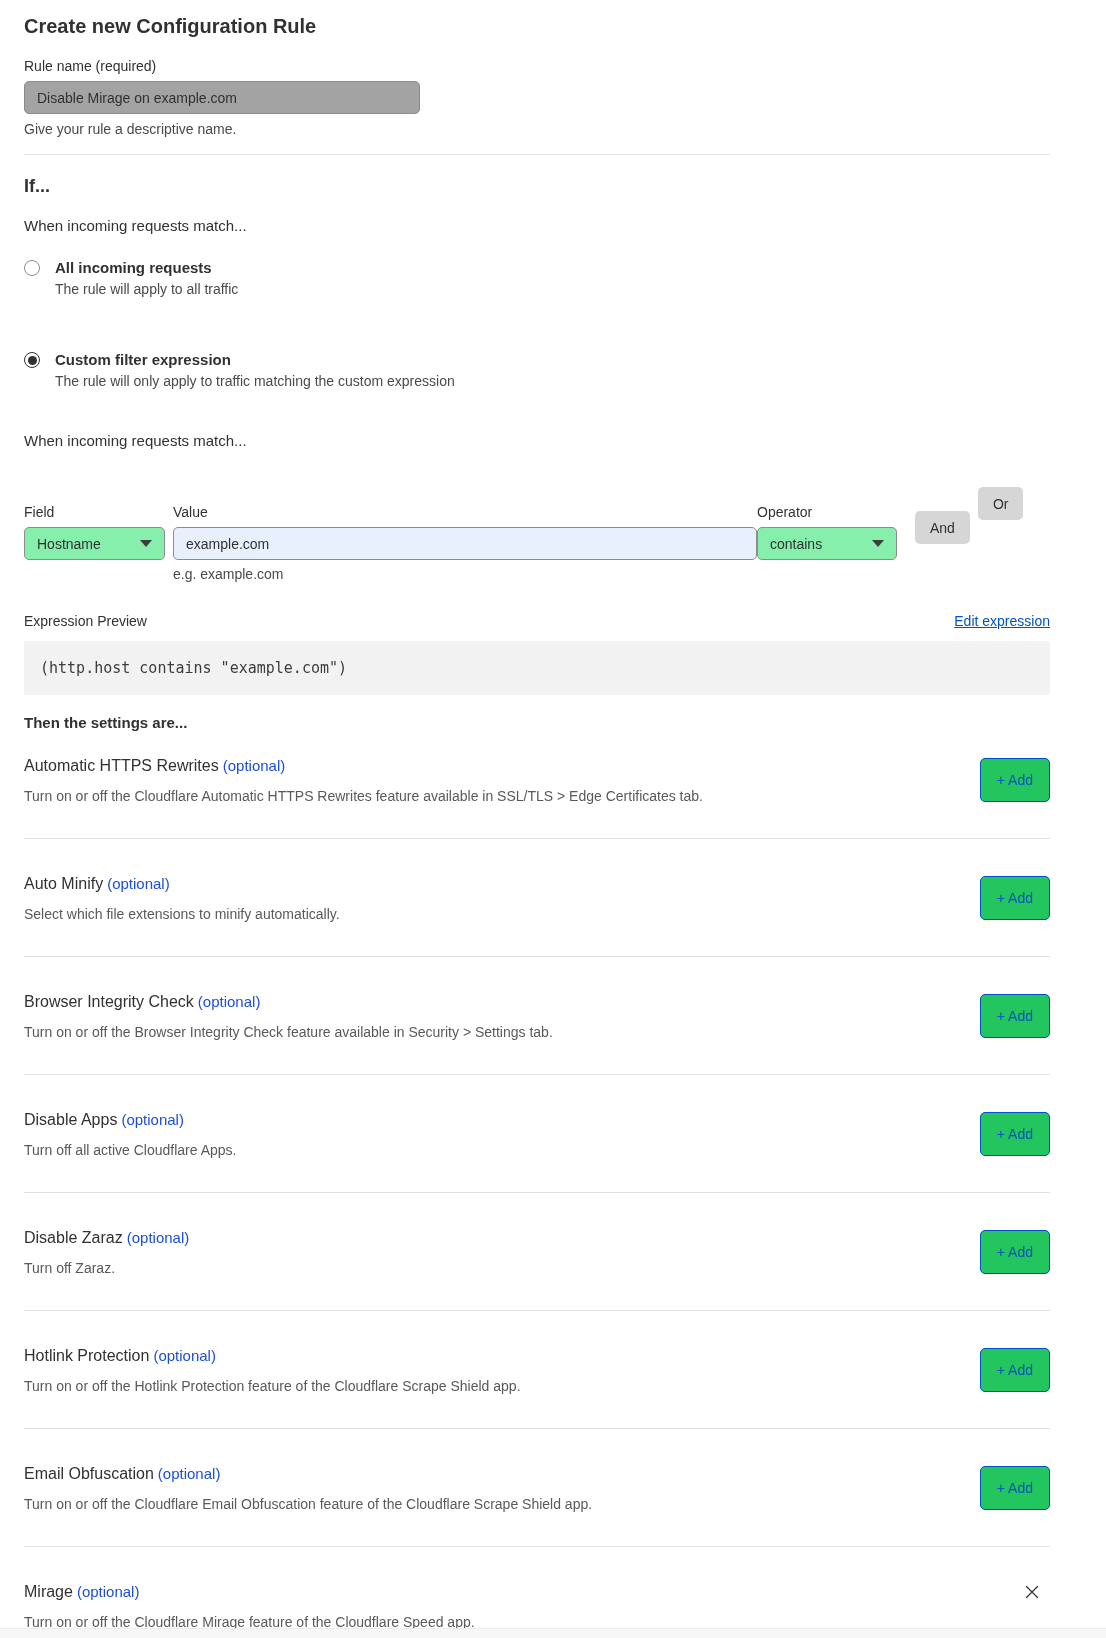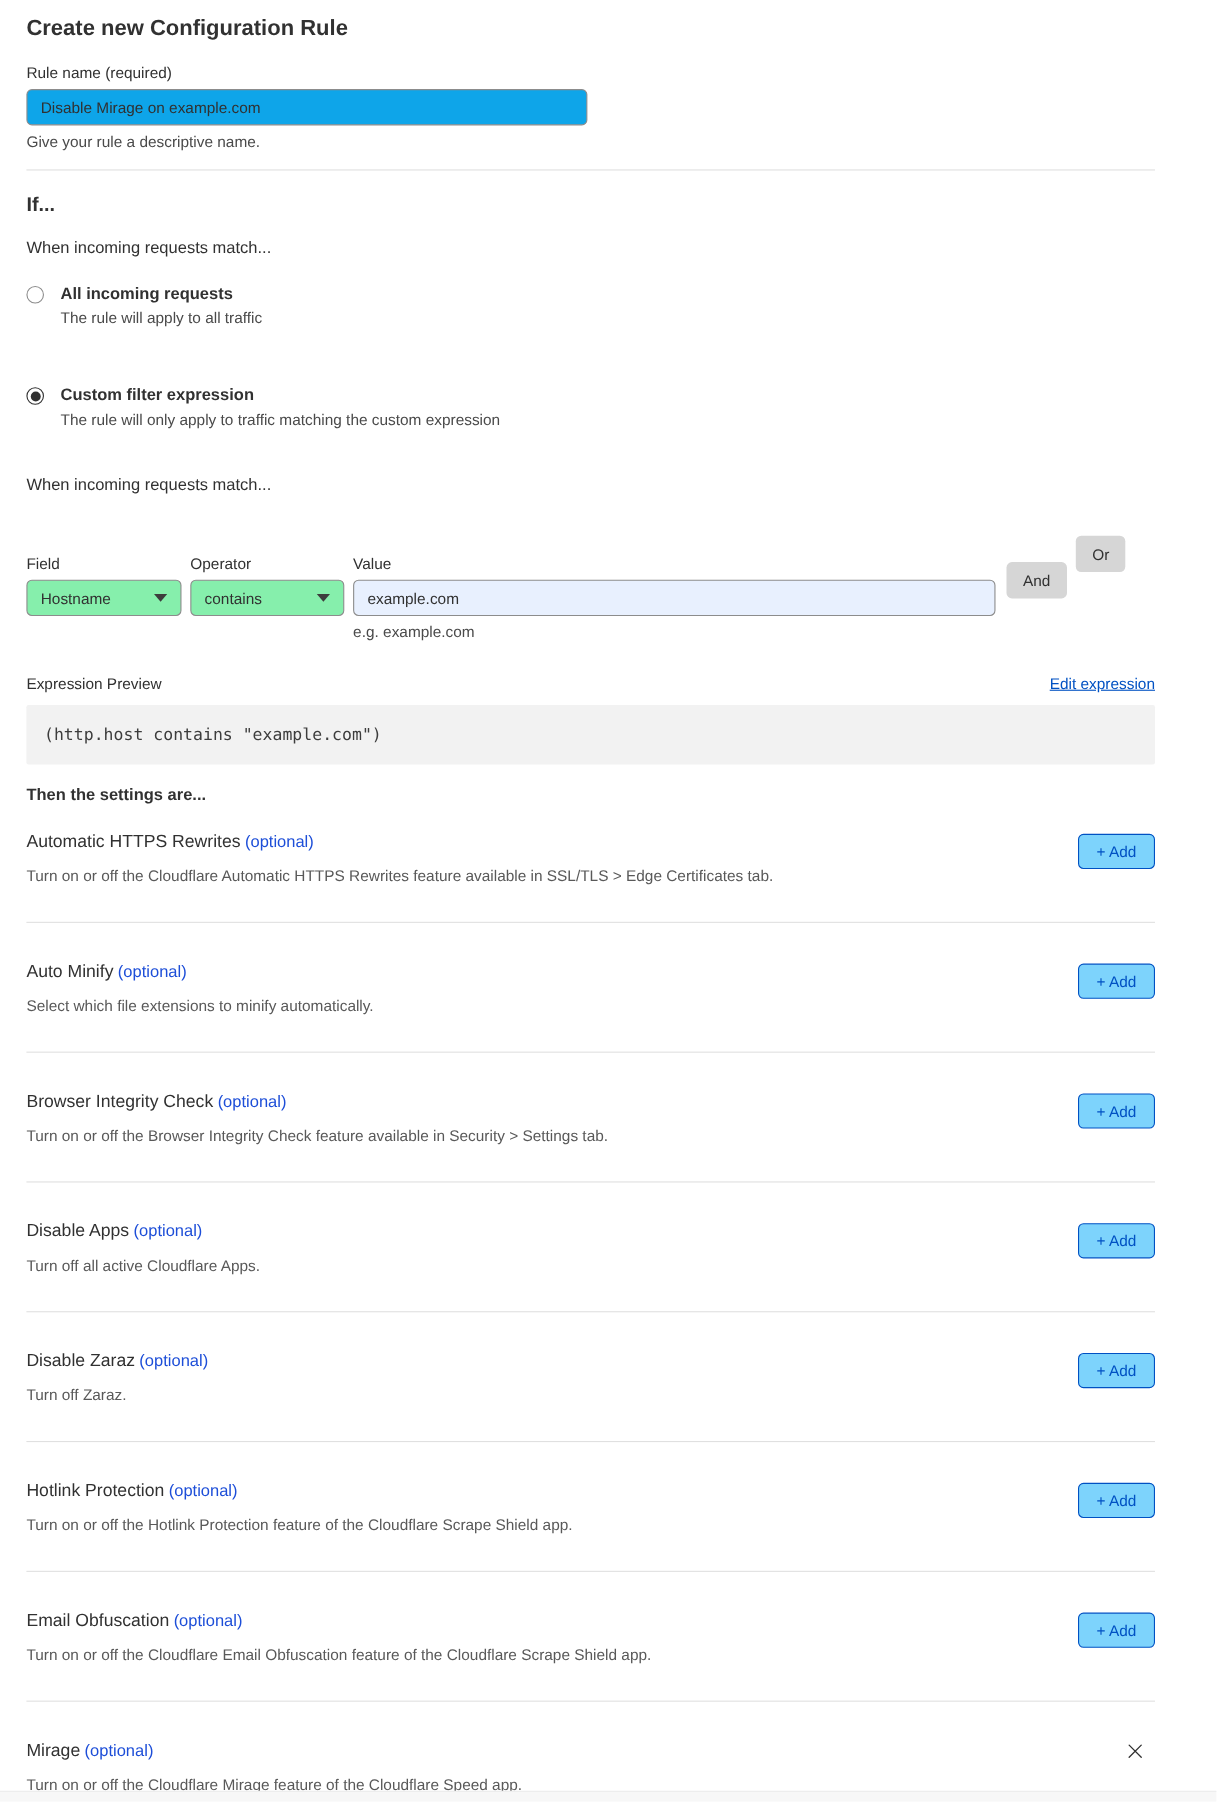--- a/index.html
+++ b/index.html
@@ -8,23 +8,23 @@
     width:1106px; height:1638px; position:relative; overflow:hidden;
     background:#ffffff; color:#313131;
     font-family:"Liberation Sans", sans-serif; font-size:14px;
   }
   .content { padding:14px 56px 0 24px; }
 
   .page-title { font-size:20px; font-weight:bold; margin:0; line-height:24px; color:#313131; }
 
   .field-label { display:block; margin-top:20px; line-height:17px; color:#313131; }
   .text-input {
-    display:block; margin-top:6px; width:510px; height:33px;
+    display:block; margin-top:6px; width:396px; height:33px;
     border:1px solid #8c8c8c; border-radius:5px; padding:0 12px;
-    font-family:"Liberation Sans", sans-serif; font-size:14px; color:#313131; background:#0ea5e9;
+    font-family:"Liberation Sans", sans-serif; font-size:14px; color:#313131; background:#a3a3a3;
   }
   .help-text { margin-top:7px; line-height:17px; color:#4a4a4a; }
 
   .divider { border:none; border-top:1px solid #e0e0e0; margin:16px 0 0 0; }
 
   .h2 { font-size:18px; font-weight:bold; margin:20px 0 0 0; line-height:22px; }
   .h3 { font-size:15px; font-weight:normal; margin:20px 0 0 0; line-height:18px; }
 
   .radio-item { display:flex; margin-top:24px; }
   .radio-item + .radio-item { margin-top:53px; }
@@ -76,22 +76,22 @@
   .setting-row {
     display:flex; justify-content:space-between; align-items:flex-start;
     padding:35px 0 33px; border-bottom:1px solid #e0e0e0;
   }
   .setting-row:first-child { padding-top:24px; }
   .setting-row.last { border-bottom:none; padding-bottom:0; }
   .row-name { font-size:16px; font-weight:normal; line-height:19px; }
   .row-optional { font-size:15px; color:#1d4ed8; font-weight:normal; margin-left:4px; }
   .row-desc { margin-top:13px; line-height:17px; color:#595959; }
   .add-btn {
-    flex:0 0 auto; margin-top:2px; min-width:68px; height:32px;
-    background:#7dd3fc; border:1px solid #0051c3; border-radius:5px;
+    flex:0 0 auto; margin-top:2px; min-width:68px; height:44px;
+    background:#22c55e; border:1px solid #0051c3; border-radius:5px;
     color:#0051c3; font-family:"Liberation Sans", sans-serif; font-size:14px;
     padding:0 16px; cursor:pointer;
   }
   .close-btn { flex:0 0 auto; margin:0 8px 0 0; padding:2px; background:none; border:none; cursor:pointer; line-height:0; }
 
   .toggle {
     margin-top:13px; width:47px; height:24px; border-radius:12px; background:#4d4d4d;
     position:relative; cursor:pointer; display:inline-block;
   }
   .toggle .knob { position:absolute; left:2px; top:2px; width:20px; height:20px; border-radius:50%; background:#fff; }
@@ -137,31 +137,31 @@
   <h3 class="h3" style="margin-top:42px;">When incoming requests match...</h3>
 
   <div class="matcher-row">
     <div class="m-col col-field">
       <span class="m-label">Field</span>
       <div class="select">
         <span>Hostname</span>
         <span class="caret"></span>
       </div>
     </div>
+    <div class="m-col col-value">
+      <span class="m-label">Value</span>
+      <input class="value-input" type="text" value="example.com" style="">
+      <div class="help-text" style="margin-top:6px;">e.g. example.com</div>
+    </div>
     <div class="m-col col-operator">
       <span class="m-label">Operator</span>
       <div class="select">
         <span>contains</span>
         <span class="caret"></span>
       </div>
-    </div>
-    <div class="m-col col-value">
-      <span class="m-label">Value</span>
-      <input class="value-input" type="text" value="example.com" style="">
-      <div class="help-text" style="margin-top:6px;">e.g. example.com</div>
     </div>
     <div class="m-col col-and">
       <span class="spacer-label"></span>
       <button class="gray-btn">And</button>
     </div>
     <div class="m-col col-or">
       <span class="spacer-label"></span>
       <button class="gray-btn">Or</button>
     </div>
   </div>

